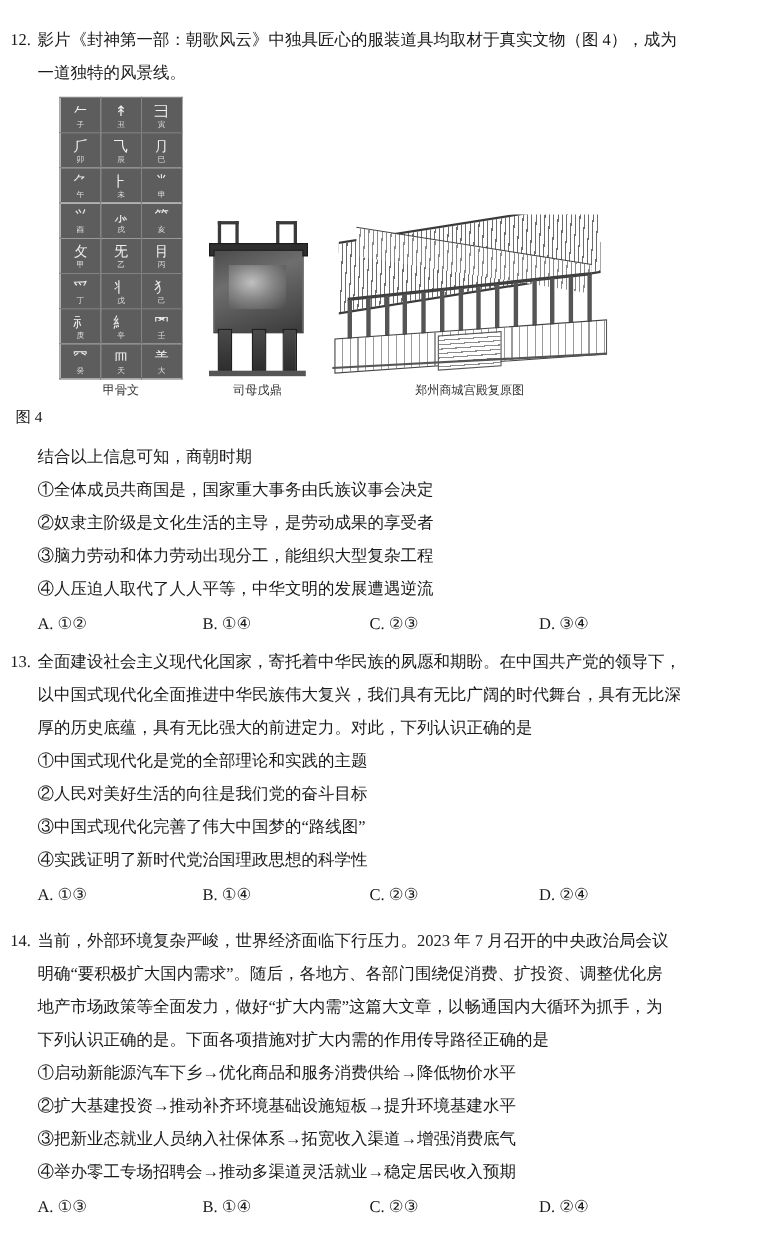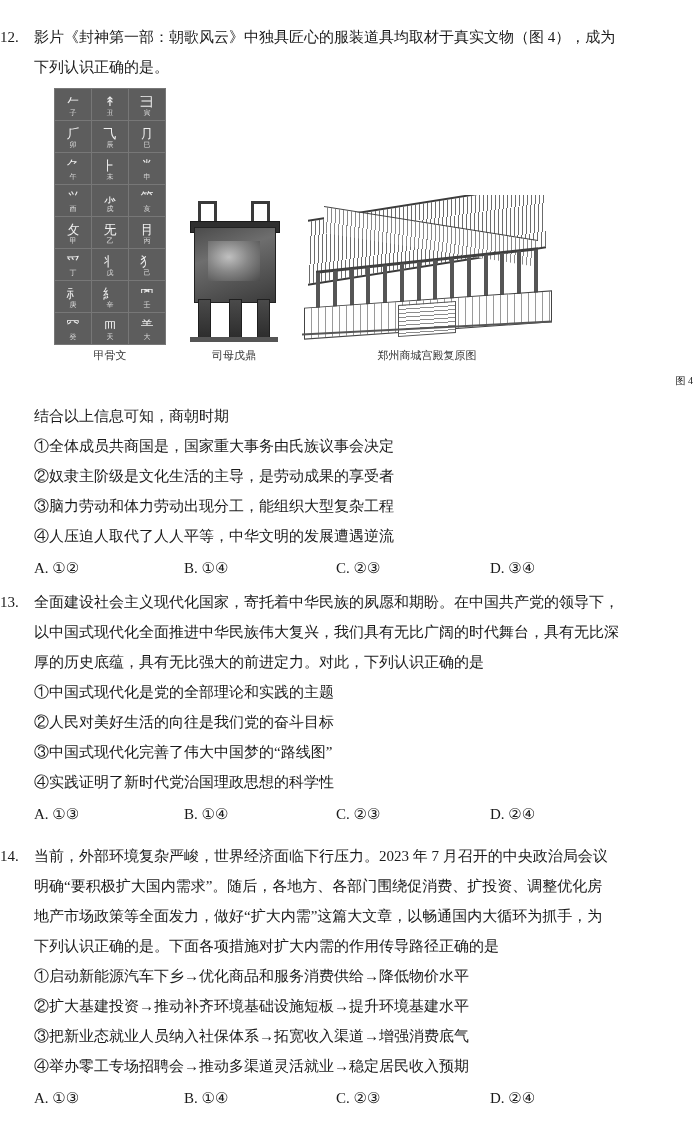--- a/index.html
+++ b/index.html
@@ -23,21 +23,21 @@
     box-sizing: border-box;
   }
   .q {
     display: flex;
     align-items: flex-start;
     margin: 0;
   }
   .q-num {
     width: 34px;
     flex: 0 0 34px;
-    text-align: left;
+    text-align: right;
     padding-right: 6px;
     font-size: 15px;
     line-height: 30px;
     font-family: "Liberation Serif", serif;
     box-sizing: border-box;
   }
   .q-body {
     flex: 1 1 auto;
     font-size: 15px;
     line-height: 30px;
@@ -81,22 +81,22 @@
     text-align: center;
   }
   .fig-caption-small {
     font-size: 11px;
     line-height: 16px;
     color: #333;
     margin-top: 2px;
     font-family: "Liberation Serif", serif;
   }
   .fig-label {
-    text-align: right;
-    font-size: 10px;
+    text-align: left;
+    font-size: 14px;
     line-height: 28px;
     padding-left: 0;
     margin-top: 4px;
     margin-left: -40px;
   }
 
   
   .oracle {
     width: 112px;
     border-collapse: collapse;
@@ -280,21 +280,21 @@
 </style>
 </head>
 <body>
 
 <div class="page">
 
   <div class="q" style="margin-top:22px;">
     <div class="q-num">12.</div>
     <div class="q-body">
       <div class="para">影片《封神第一部：朝歌风云》中独具匠心的服装道具均取材于真实文物（图 4），成为</div>
-      <div class="para">下列认识正确的是。</div>
+      <div class="para">一道独特的风景线。</div>
 
       <div class="figure-block">
         <div class="figure-row">
 
           <div class="fig-item">
             <table class="oracle">
               <tbody>
                   <tr>
                 <td>
                       <span class="glyph">𠂉</span>

